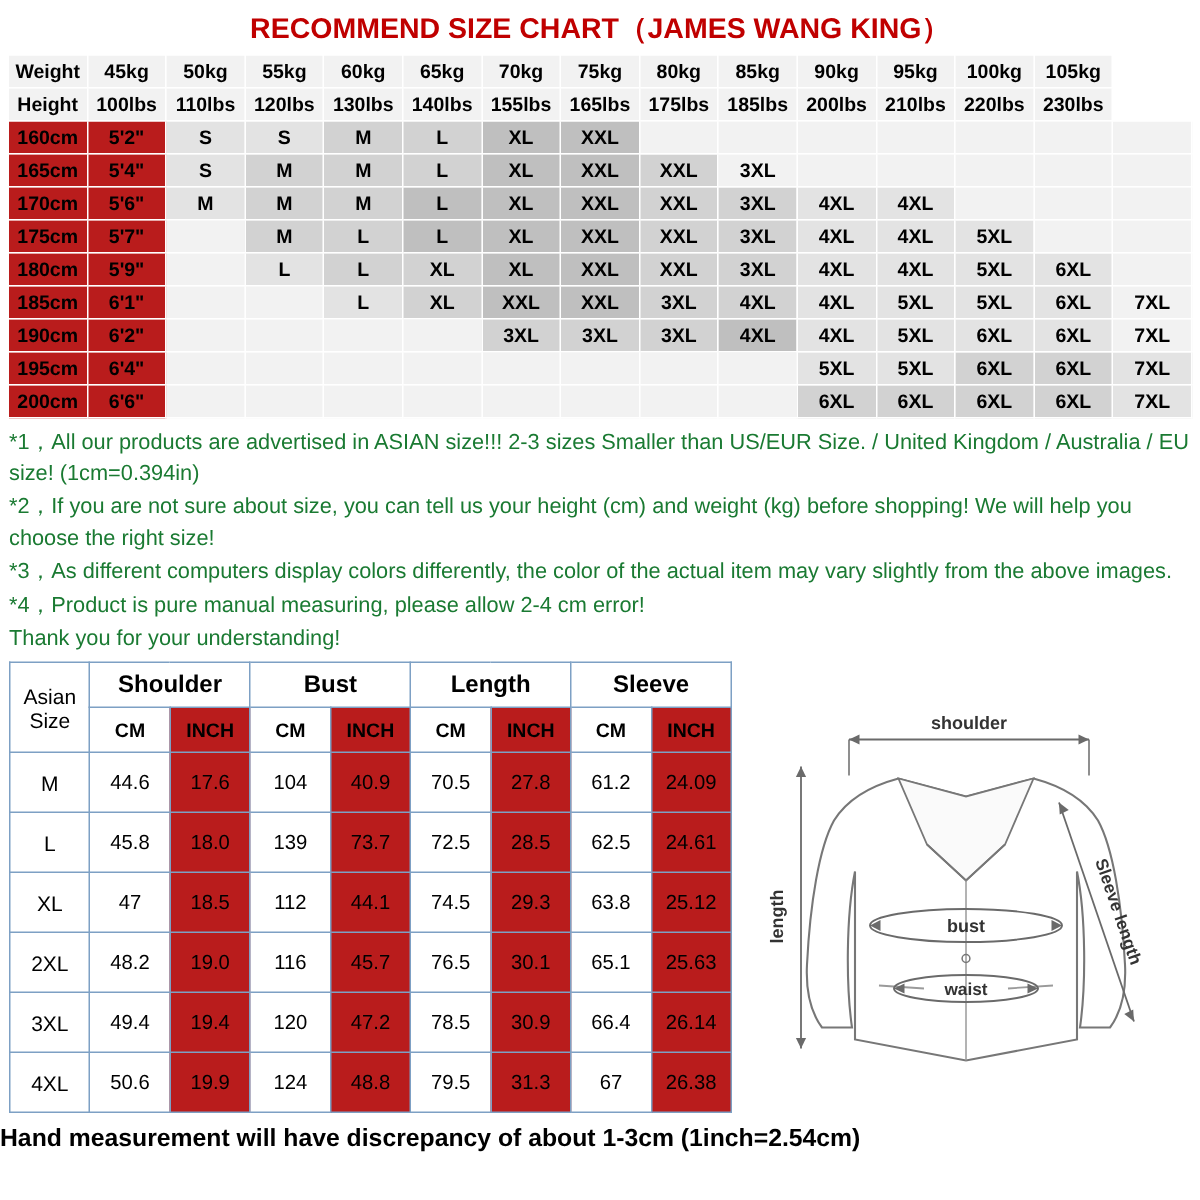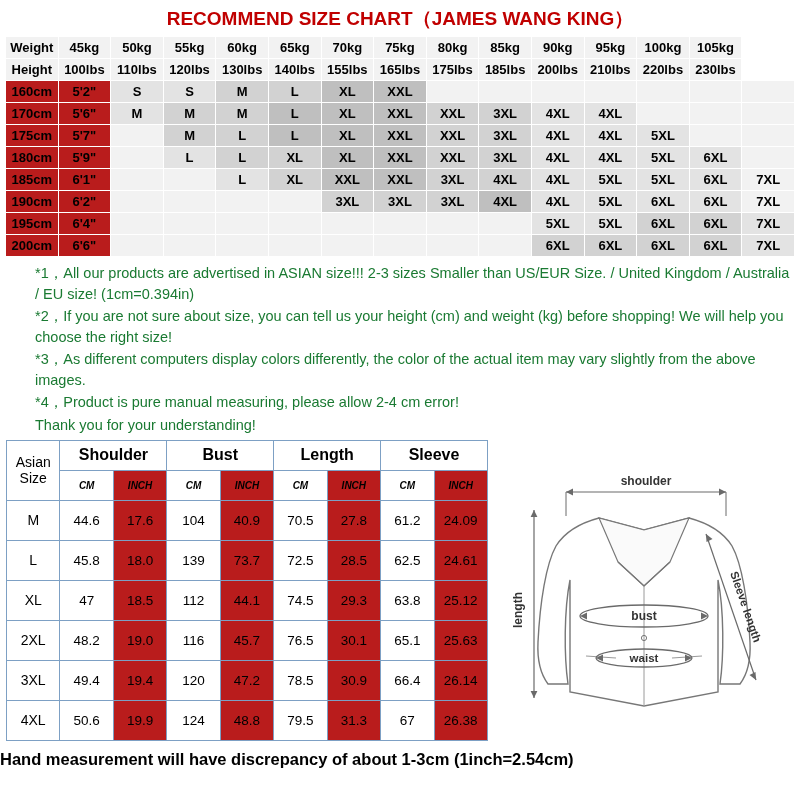--- a/index.html
+++ b/index.html
@@ -48,21 +48,20 @@
   .c2 { background: #d2d2d2; }
   .c3 { background: #bfbfbf; }
 
   
   .notes {
     color: #1a7a32;
     font-size: 14.5px;
     line-height: 1.42;
     padding: 6px 6px 2px 6px;
     font-weight: normal;
-    margin-left: 29px;
   }
   .notes p { margin: 0 0 2px 0; }
 
   
   .lower {
     display: flex;
     align-items: flex-start;
     padding: 0 6px;
   }
   table.meas {
@@ -73,21 +72,21 @@
   table.meas td, table.meas th {
     border: 1px solid #7da0c4;
     text-align: center;
     font-size: 13.5px;
     height: 30px;
     padding: 0;
     color: #000;
     background: #ffffff;
   }
   table.meas .grp { font-size: 16px; font-weight: bold; }
-  table.meas .unit { font-size: 10px; font-weight: bold; font-style: italic; }
+  table.meas .unit { font-size: 13px; font-weight: bold; }
   table.meas .sz { font-weight: normal; font-size: 14px; }
   table.meas .shade { background: #b91c1c; }
   table.meas .tall { height: 40px; }
 
   .figure {
     flex: 1;
     position: relative;
     margin-left: 6px;
     margin-top: 30px;
     height: 260px;
@@ -155,20 +154,37 @@
         <td class="c3">XXL</td>
         <td class="c0"></td>
         <td class="c0"></td>
         <td class="c0"></td>
         <td class="c0"></td>
         <td class="c0"></td>
         <td class="c0"></td>
         <td class="c0"></td>
       </tr>
 
+      <tr>
+        <td class="rowhead">165cm</td>
+        <td class="rowhead">5'4"</td>
+        <td class="c1">S</td>
+        <td class="c2">M</td>
+        <td class="c2">M</td>
+        <td class="c2">L</td>
+        <td class="c3">XL</td>
+        <td class="c3">XXL</td>
+        <td class="c2">XXL</td>
+        <td class="c0">3XL</td>
+        <td class="c0"></td>
+        <td class="c0"></td>
+        <td class="c0"></td>
+        <td class="c0"></td>
+        <td class="c0"></td>
+      </tr>
 
       <tr>
         <td class="rowhead">170cm</td>
         <td class="rowhead">5'6"</td>
         <td class="c1">M</td>
         <td class="c2">M</td>
         <td class="c2">M</td>
         <td class="c3">L</td>
         <td class="c3">XL</td>
         <td class="c3">XXL</td>

